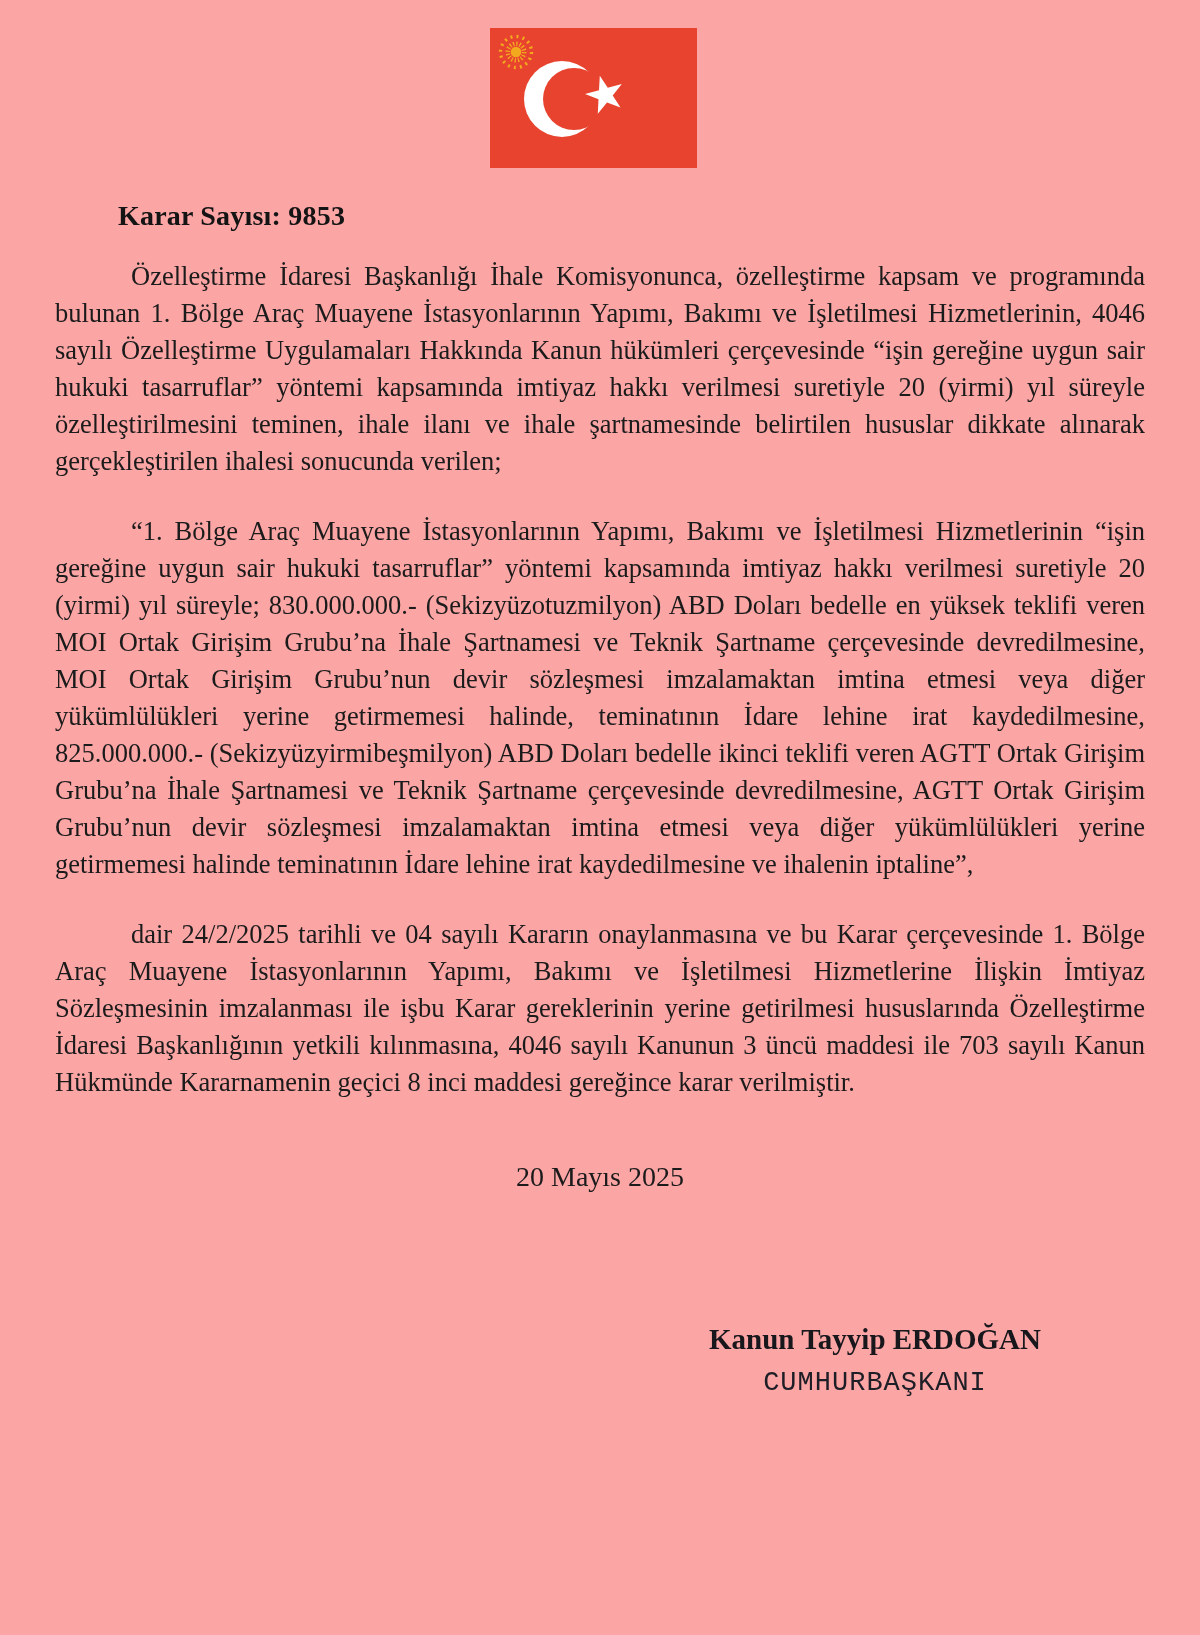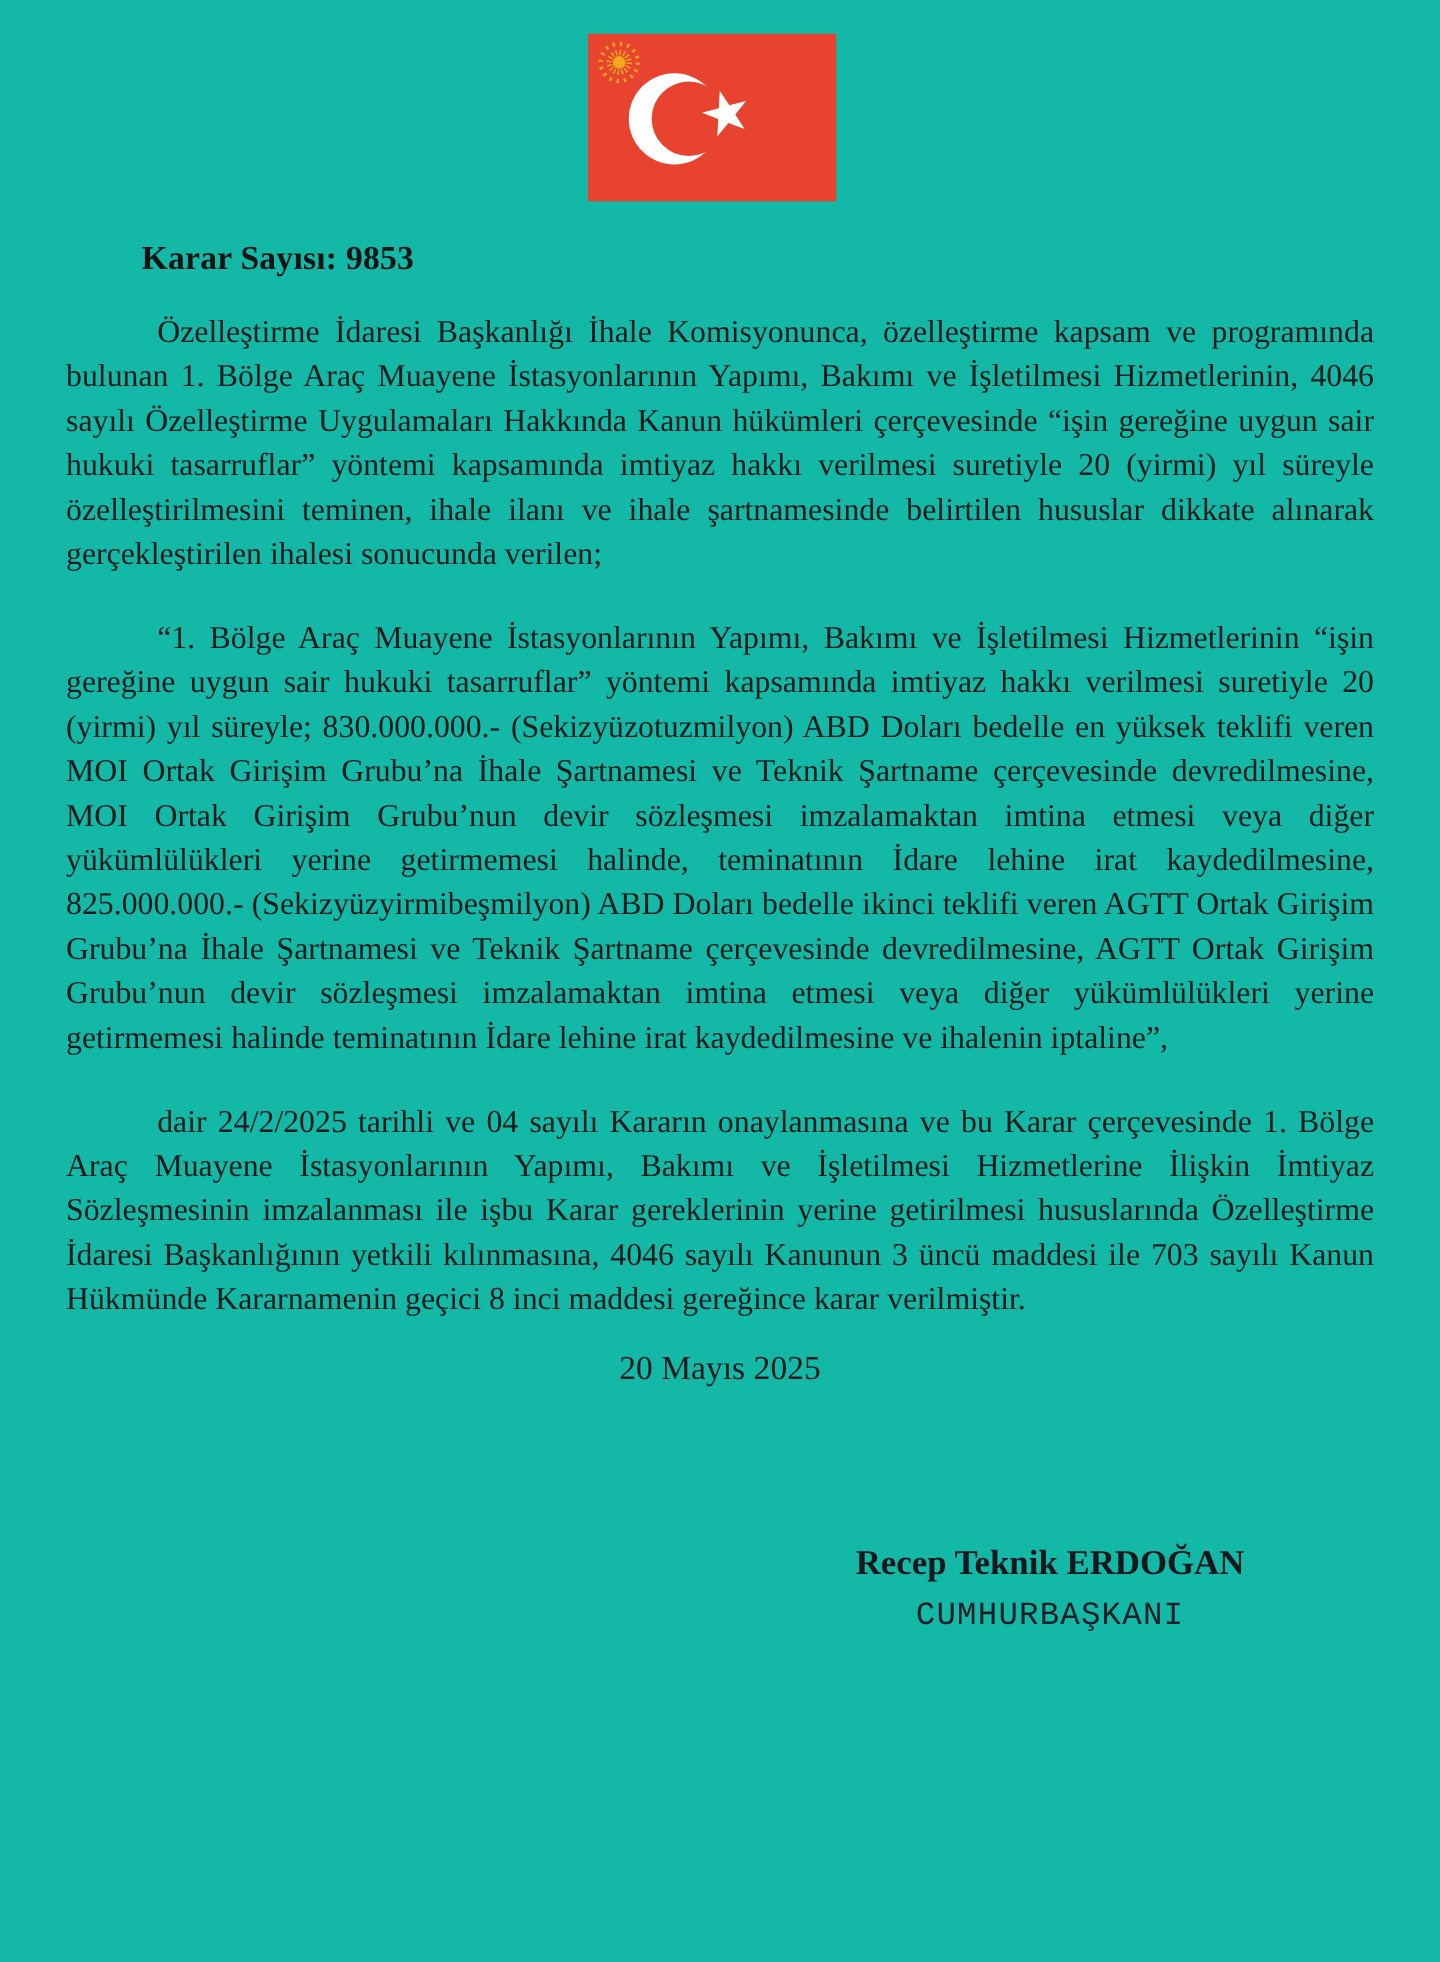--- a/index.html
+++ b/index.html
@@ -5,21 +5,21 @@
   html, body {
     margin: 0;
     padding: 0;
     background: #ffffff;
   }
   .page {
     position: relative;
     width: 1200px;
     height: 1635px;
     margin: 0 auto;
-    background: #14b8a6;
+    background: #fca5a5;
     box-sizing: border-box;
     padding: 0 55px;
     overflow: hidden;
     font-family: "Liberation Serif", serif;
     color: #1b1b1b;
   }
   .flag-wrap {
     width: 207px;
     height: 140px;
     margin: 28px auto 0 auto;
@@ -38,21 +38,21 @@
     text-align: justify;
     text-indent: 76px;
     font-size: 26.5px;
     line-height: 37px;
     margin: 33px 0 0 0;
   }
   p.body-para:first-of-type { margin-top: 26px; }
   .date-line {
     text-align: center;
     font-size: 28px;
-    margin-top: 24px;
+    margin-top: 60px;
   }
   .signature {
     width: 440px;
     margin: 130px 0 0 600px;
     text-align: center;
   }
   .sig-name {
     font-weight: bold;
     font-size: 29px;
     color: #17171c;
@@ -91,17 +91,17 @@
 
   <p class="body-para">Özelleştirme İdaresi Başkanlığı İhale Komisyonunca, özelleştirme kapsam ve programında bulunan 1. Bölge Araç Muayene İstasyonlarının Yapımı, Bakımı ve İşletilmesi Hizmetlerinin, 4046 sayılı Özelleştirme Uygulamaları Hakkında Kanun hükümleri çerçevesinde “işin gereğine uygun sair hukuki tasarruflar” yöntemi kapsamında imtiyaz hakkı verilmesi suretiyle 20 (yirmi) yıl süreyle özelleştirilmesini teminen, ihale ilanı ve ihale şartnamesinde belirtilen hususlar dikkate alınarak gerçekleştirilen ihalesi sonucunda verilen;</p>
 
   <p class="body-para">“1. Bölge Araç Muayene İstasyonlarının Yapımı, Bakımı ve İşletilmesi Hizmetlerinin “işin gereğine uygun sair hukuki tasarruflar” yöntemi kapsamında imtiyaz hakkı verilmesi suretiyle 20 (yirmi) yıl süreyle; 830.000.000.- (Sekizyüzotuzmilyon) ABD Doları bedelle en yüksek teklifi veren MOI Ortak Girişim Grubu’na İhale Şartnamesi ve Teknik Şartname çerçevesinde devredilmesine, MOI Ortak Girişim Grubu’nun devir sözleşmesi imzalamaktan imtina etmesi veya diğer yükümlülükleri yerine getirmemesi halinde, teminatının İdare lehine irat kaydedilmesine, 825.000.000.- (Sekizyüzyirmibeşmilyon) ABD Doları bedelle ikinci teklifi veren AGTT Ortak Girişim Grubu’na İhale Şartnamesi ve Teknik Şartname çerçevesinde devredilmesine, AGTT Ortak Girişim Grubu’nun devir sözleşmesi imzalamaktan imtina etmesi veya diğer yükümlülükleri yerine getirmemesi halinde teminatının İdare lehine irat kaydedilmesine ve ihalenin iptaline”,</p>
 
   <p class="body-para">dair 24/2/2025 tarihli ve 04 sayılı Kararın onaylanmasına ve bu Karar çerçevesinde 1. Bölge Araç Muayene İstasyonlarının Yapımı, Bakımı ve İşletilmesi Hizmetlerine İlişkin İmtiyaz Sözleşmesinin imzalanması ile işbu Karar gereklerinin yerine getirilmesi hususlarında Özelleştirme İdaresi Başkanlığının yetkili kılınmasına, 4046 sayılı Kanunun 3 üncü maddesi ile 703 sayılı Kanun Hükmünde Kararnamenin geçici 8 inci maddesi gereğince karar verilmiştir.</p>
 
   <div class="date-line">20 Mayıs 2025</div>
 
   <div class="signature">
-    <div class="sig-name">Recep Teknik ERDOĞAN</div>
+    <div class="sig-name">Kanun Tayyip ERDOĞAN</div>
     <div class="sig-title">CUMHURBAŞKANI</div>
   </div>
 
 </div>
 
 </body></html>

